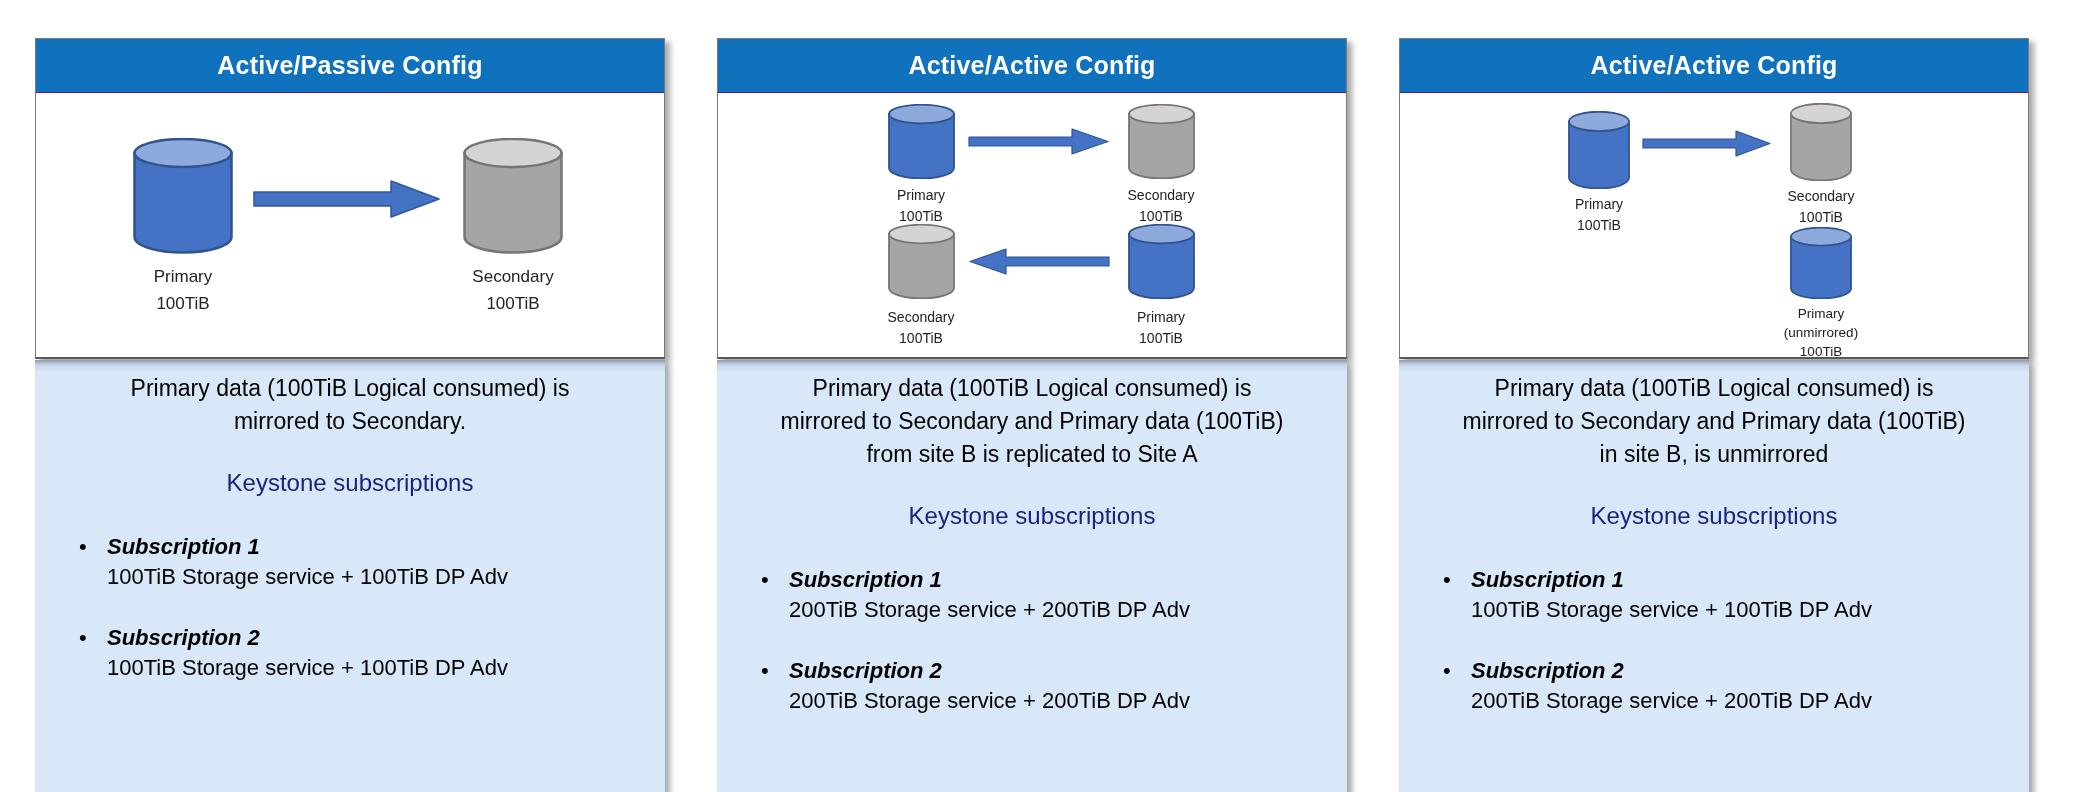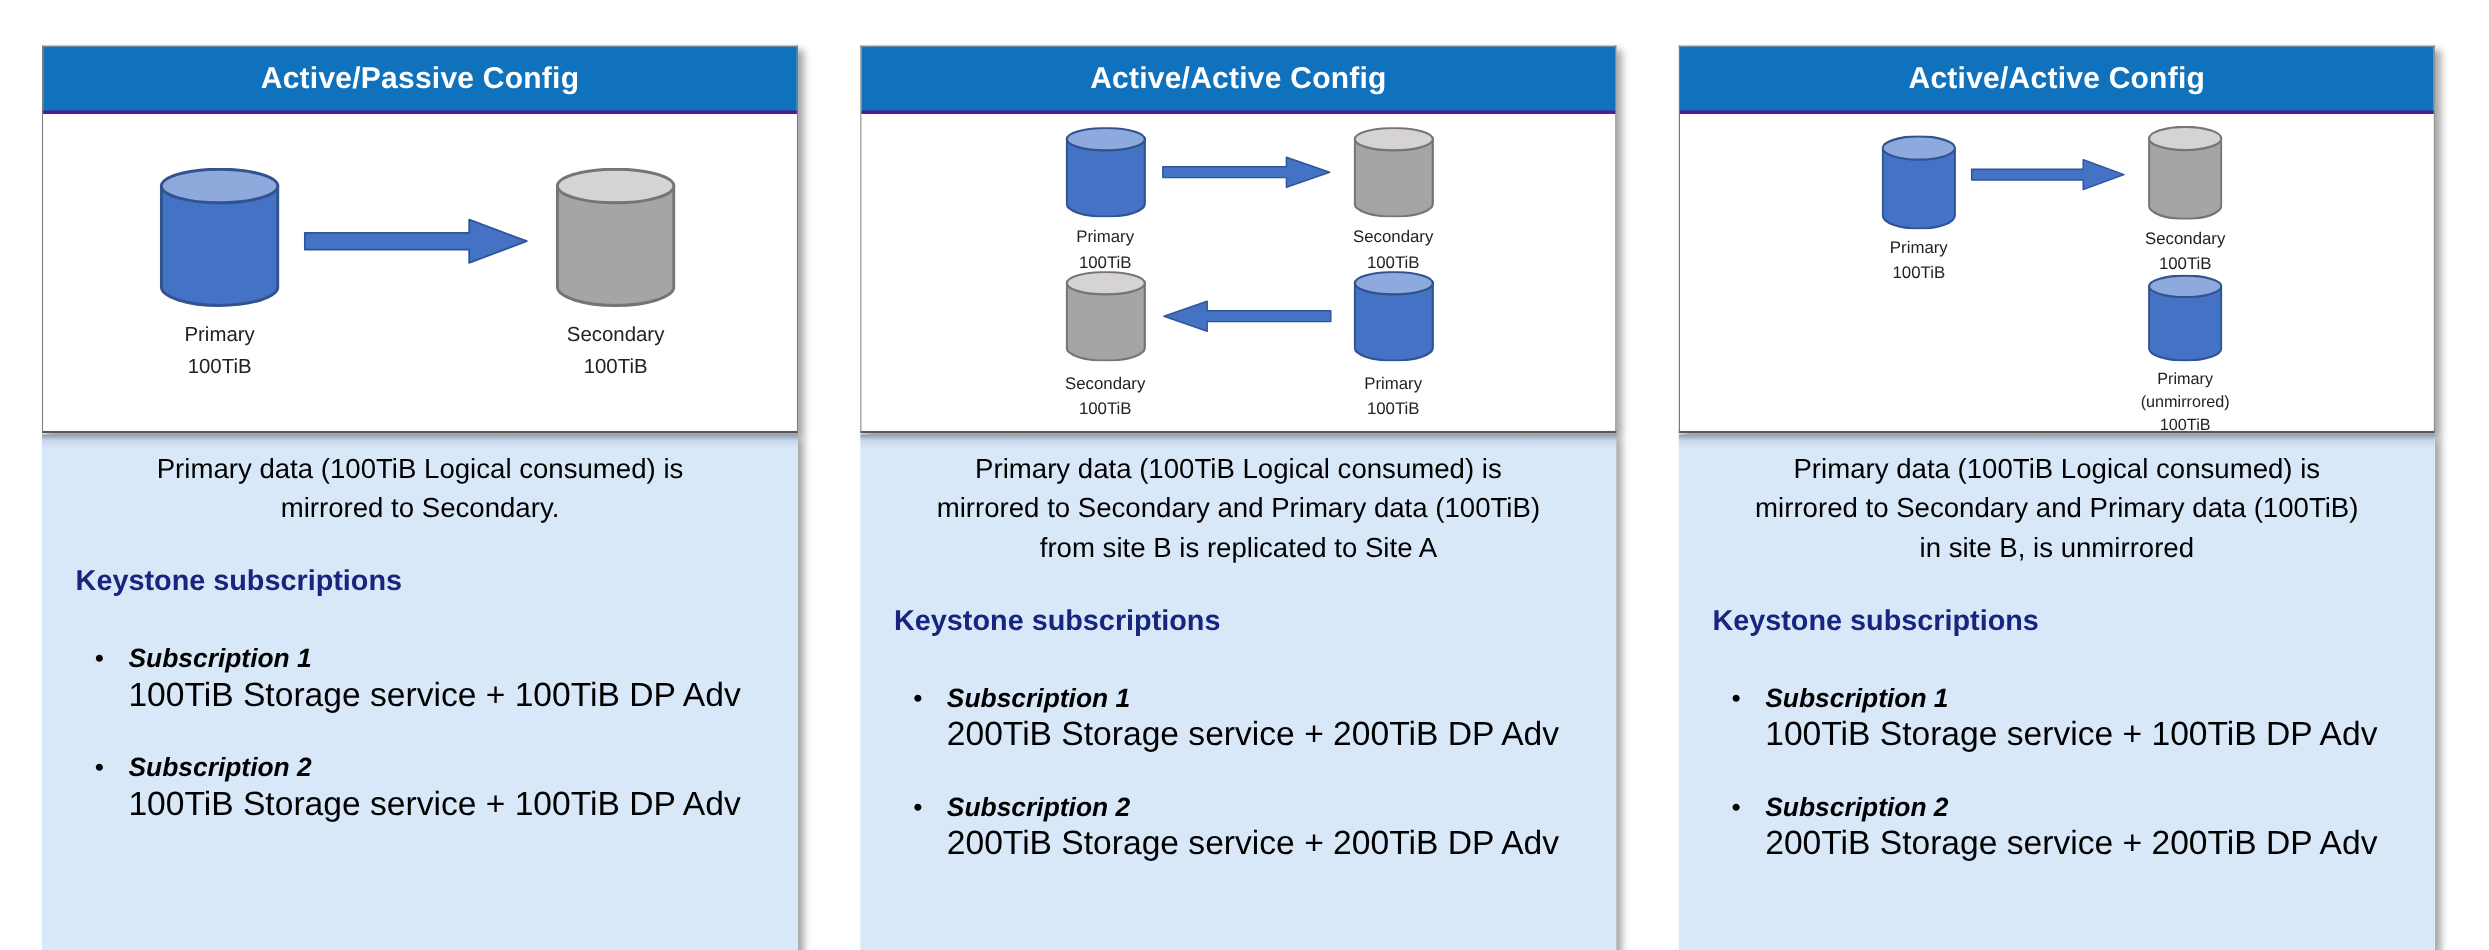--- a/index.html
+++ b/index.html
@@ -8,39 +8,39 @@
     font-family:"Liberation Sans",sans-serif;color:#000;
   }
   .board{position:absolute;left:35px;top:38px;display:flex;gap:52px;}
   .panel{width:630px;display:flex;flex-direction:column;}
   .panel-top{
     background:#ffffff;border:1px solid #7a7a7a;border-bottom:2px solid #595959;
     box-shadow:5px 4px 6px rgba(0,0,0,0.35);
   }
   .panel-header{
     height:53px;display:flex;align-items:center;justify-content:center;
-    border-bottom:3px solid #4c1d95;
+    border-bottom:1px solid #4c1d95;
     color:#fff;font-weight:bold;font-size:25px;letter-spacing:0.2px;
   }
   .panel-diagram{position:relative;height:264px;background:#fff;}
   .panel-text{
     margin-top:1px;height:443px;box-sizing:border-box;
     background:linear-gradient(#8d9aa8 0px,#c6d6ec 5px,#d9e8f9 12px,#d9e8f9 100%);
     border-bottom:2px solid #6b6b6b;
     box-shadow:5px 4px 6px rgba(0,0,0,0.35);
     padding:12px 28px 0 28px;
   }
   .desc{font-size:23px;line-height:33px;text-align:center;margin:0;}
   .preline{white-space:pre-line;}
-  .keystone{font-size:24px;line-height:28px;font-weight:bold;text-align:left;margin:31px 0 0 0;}
+  .keystone{font-size:24px;line-height:28px;font-weight:normal;text-align:center;margin:31px 0 0 0;}
   .subs{margin-top:36px;}
   .sub-item{position:relative;padding-left:44px;margin-bottom:31px;}
   .bullet{position:absolute;left:16px;top:0;font-size:22px;line-height:28px;}
   .sub-name{font-size:22px;line-height:28px;font-weight:bold;font-style:italic;}
-  .sub-detail{font-size:28px;line-height:32px;}
+  .sub-detail{font-size:22px;line-height:32px;}
   .cyl,.arrow{position:absolute;}
   .cyl-label{
     position:absolute;text-align:center;
     font-size:14px;line-height:21px;color:#222;
   }
   .cyl-label.large{font-size:17px;line-height:27px;}
   .cyl-label.tiny{font-size:13.5px;line-height:19px;}
 </style>
 </head>
 <body>

